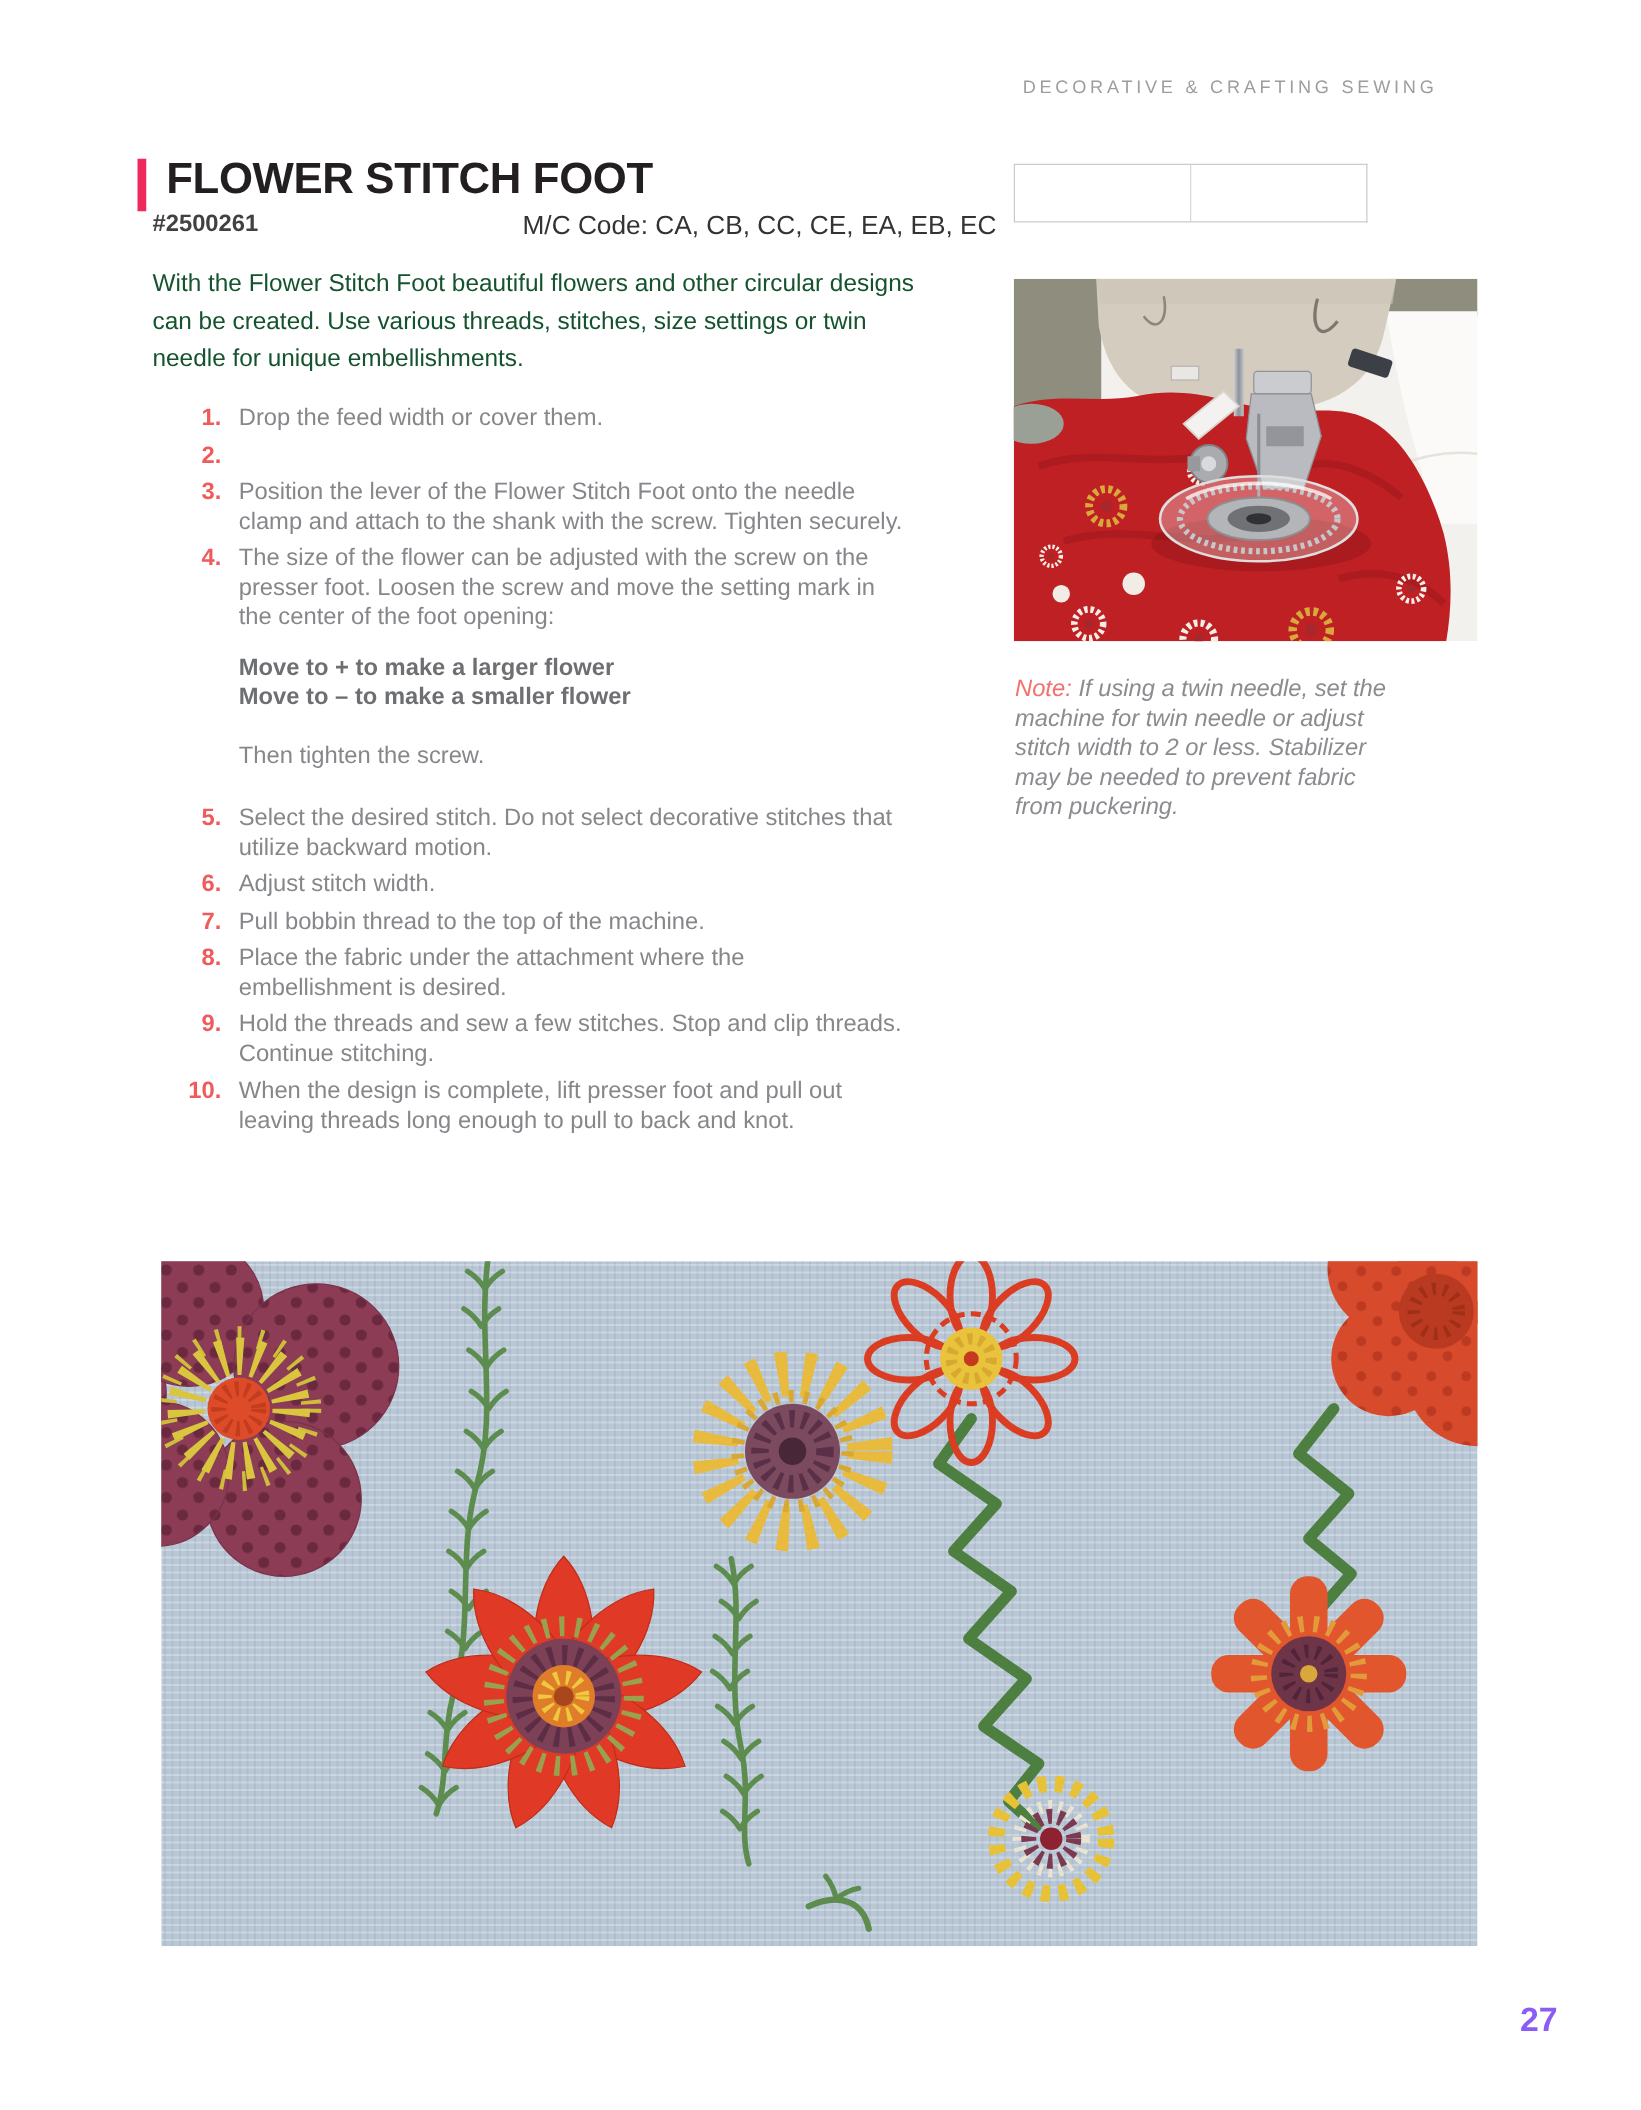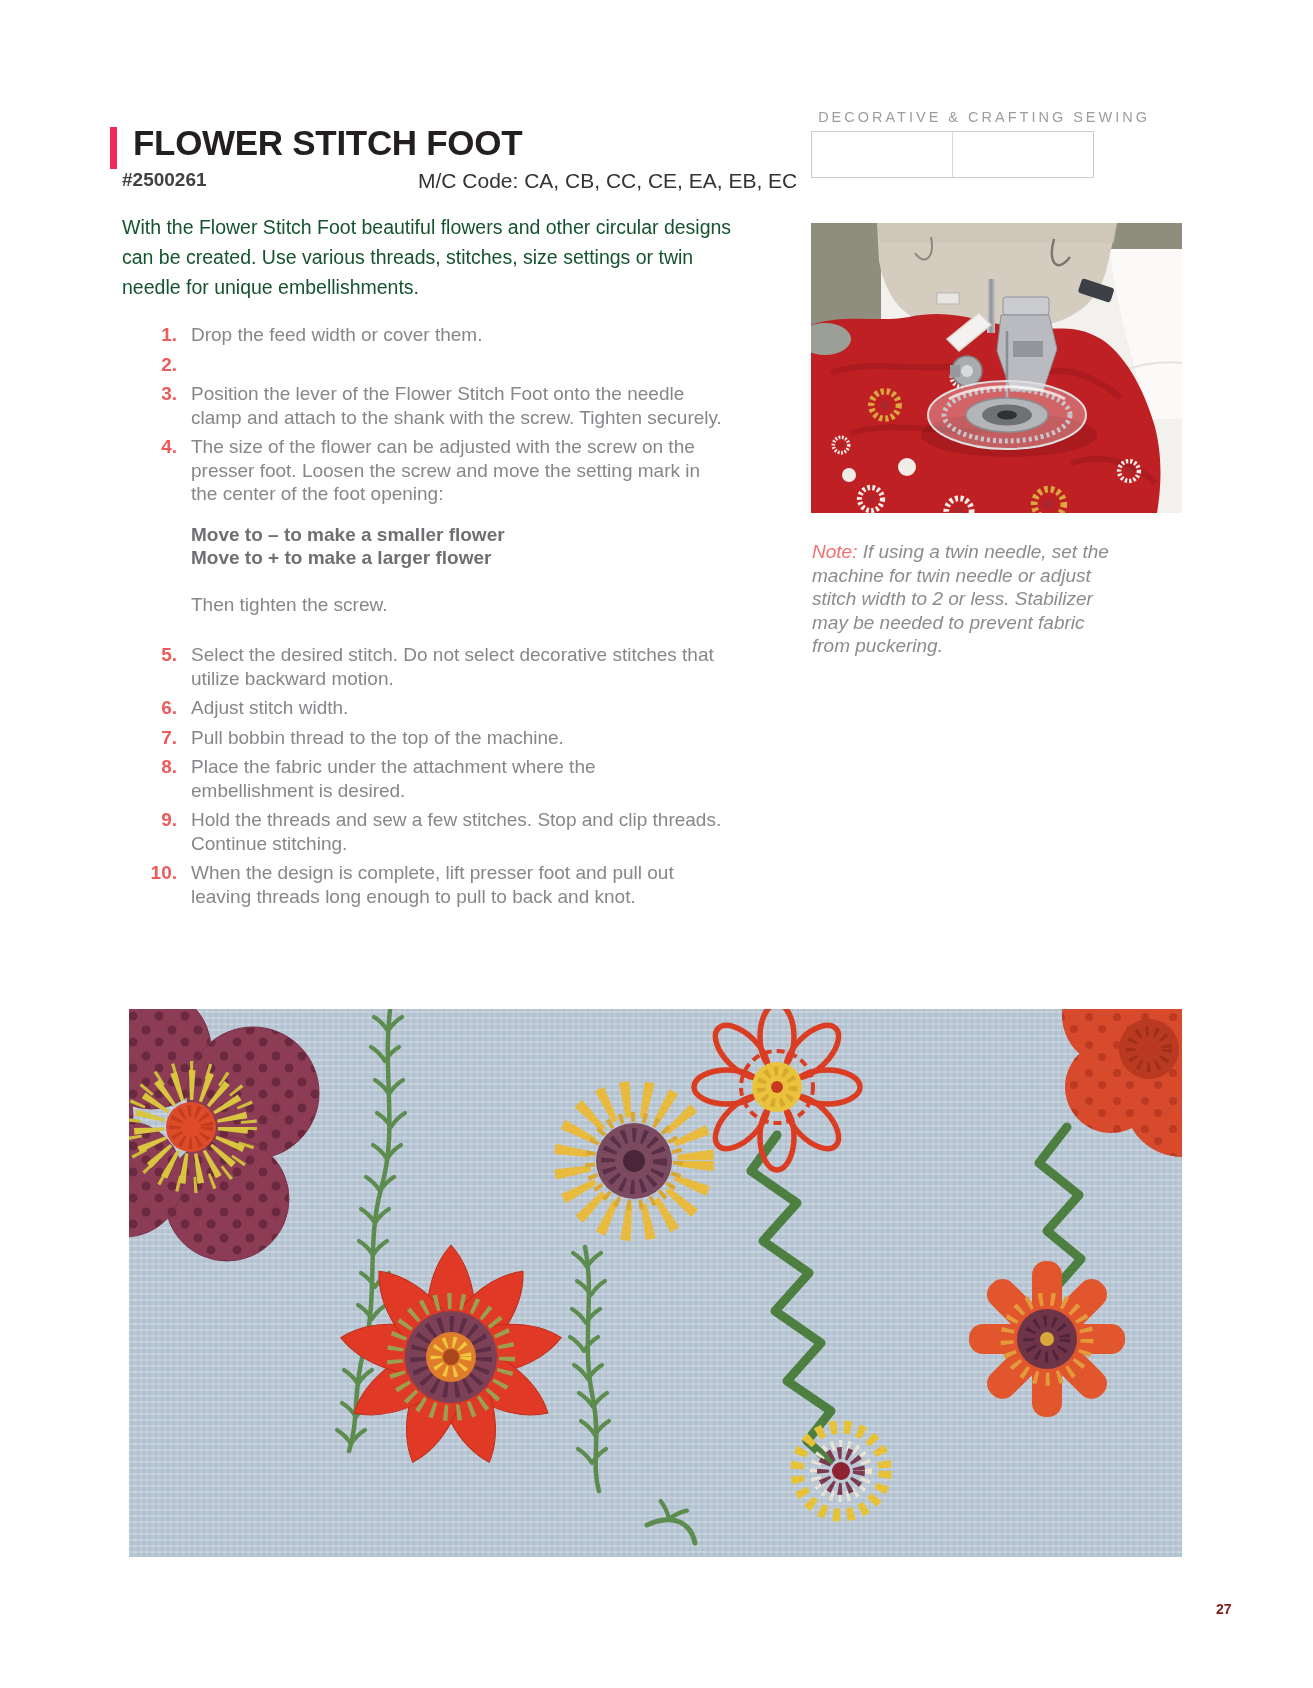--- a/index.html
+++ b/index.html
@@ -5,21 +5,21 @@
   html,body{margin:0;padding:0;background:#ffffff;}
   .page{
     position:relative;
     width:1313px;height:1688px;
     background:#ffffff;
     font-family:"Liberation Sans", sans-serif;
     overflow:hidden;
   }
   .running-header{
     position:absolute;top:62px;right:163px;
-    font-size:14.5px;letter-spacing:3px;color:#9b9da0;font-weight:400;margin-top:47px;
+    font-size:14.5px;letter-spacing:3px;color:#9b9da0;font-weight:400;
   }
   .title-bar{
     position:absolute;left:110px;top:127px;width:7px;height:42px;background:#ee2a5c;
   }
   .page-title{
     position:absolute;left:133px;top:123px;margin:0;
     font-size:35px;font-weight:700;letter-spacing:-0.3px;color:#231f20;
   }
   .item-number{
     position:absolute;left:122px;top:169px;
@@ -51,21 +51,21 @@
   .sample-photo{position:absolute;left:129px;top:1009px;width:1053px;height:548px;margin:0;}
   .machine-photo svg,.sample-photo svg{display:block;}
 
   .note{
     position:absolute;left:812px;top:540px;width:298px;margin:0;
     font-style:italic;font-size:19px;line-height:23.5px;color:#8a8c8f;
   }
   .note-label{color:#f0716d;}
   .page-number{
     position:absolute;left:1216px;top:1601px;
-    font-size:14px;font-weight:700;color:#7f1d1d;
+    font-size:27px;font-weight:700;color:#8b5cf6;
   }
 </style>
 </head>
 <body>
 
 <div class="page">
 
   <div class="running-header">DECORATIVE &amp; CRAFTING SEWING</div>
 
   <div class="title-bar"></div>
@@ -98,22 +98,22 @@
         </div>
 
         <div class="step">
           <span class="step-num">4.</span>
           <span class="step-text">The size of the flower can be adjusted with the screw on the presser foot. Loosen the screw and move the setting mark in the center of the foot opening:</span>
         </div>
       </div>
 
     <div class="adjust">
       <div class="adjust-bold">
+        <div>Move to + to make a larger flower</div>
         <div>Move to – to make a smaller flower</div>
-        <div>Move to + to make a larger flower</div>
       </div>
       <div class="adjust-tighten">Then tighten the screw.</div>
     </div>
 
     <div class="steps steps-2">
 
         <div class="step">
           <span class="step-num">5.</span>
           <span class="step-text">Select the desired stitch.  Do not select decorative stitches that utilize backward motion.</span>
         </div>

